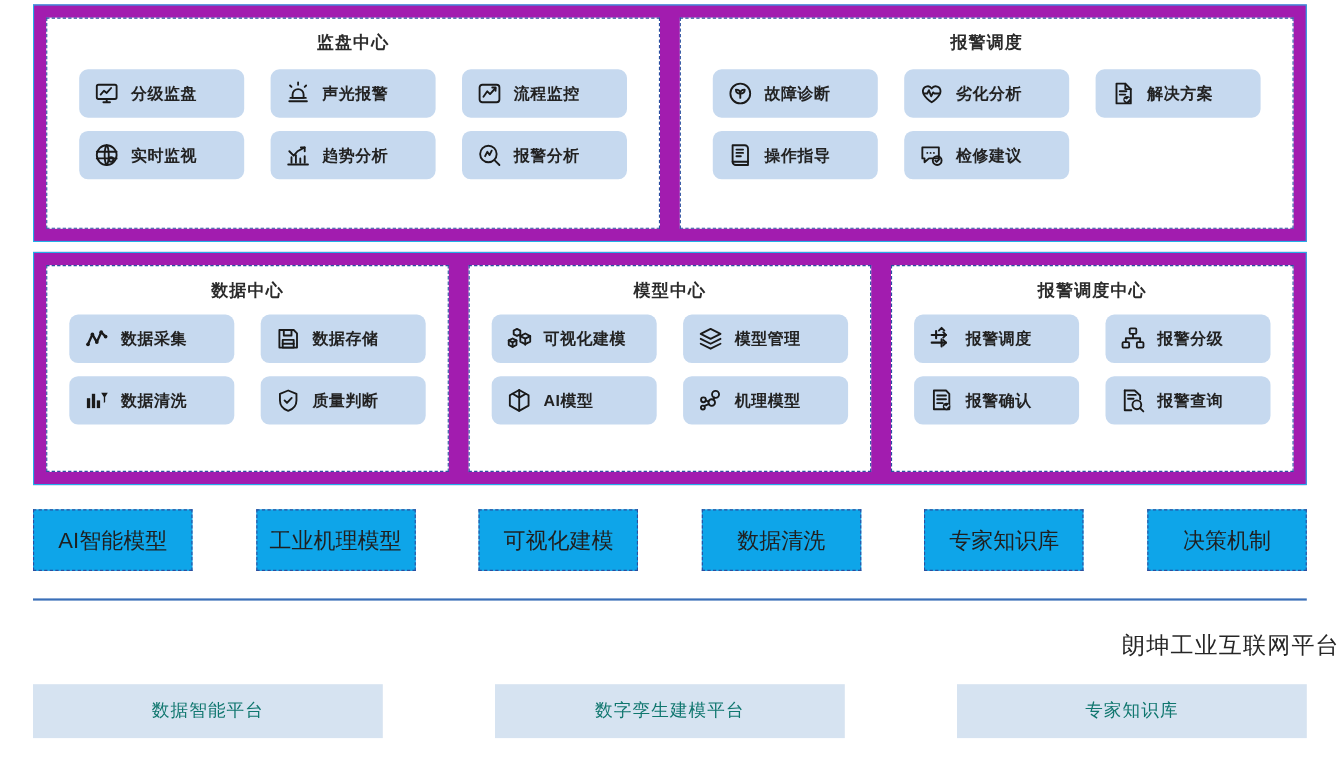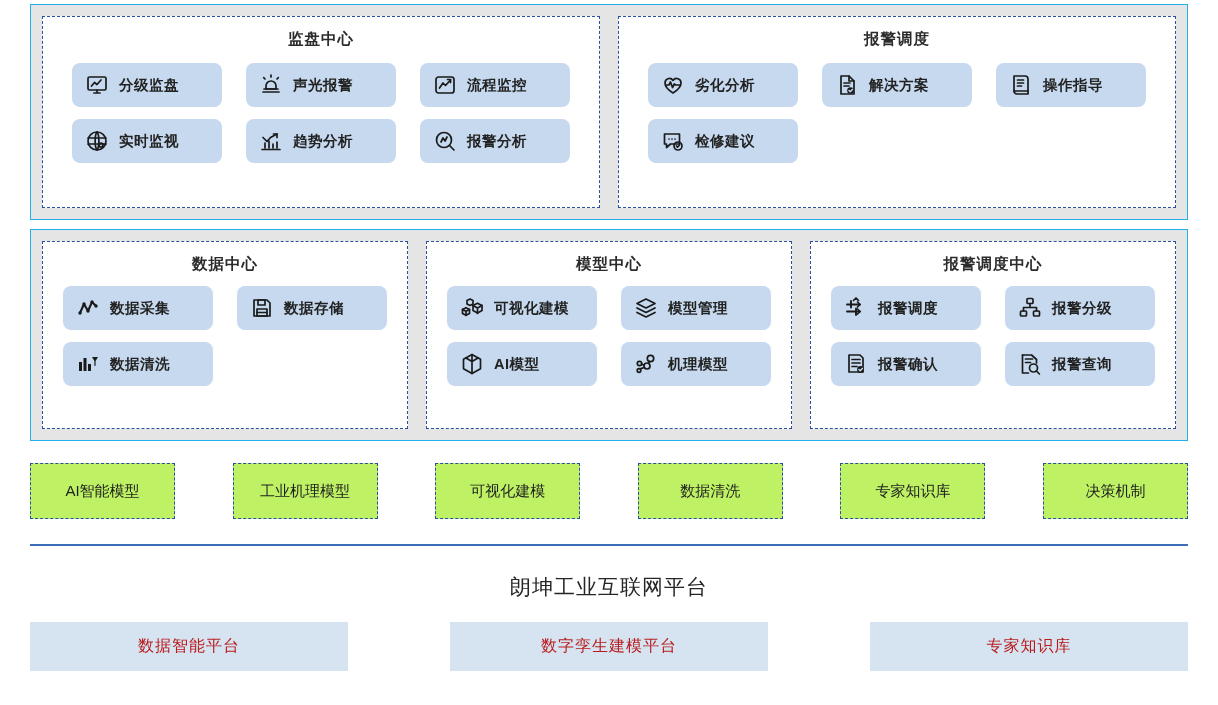--- a/index.html
+++ b/index.html
@@ -20,21 +20,21 @@
     width: 1218px;
     height: 705px;
     box-sizing: border-box;
     padding: 0;
     position: relative;
   }
 
   
   .cyan-box {
     border: 1.5px solid #23b0e8;
-    background: #e5e5e5;
+    background: #a21caf;
     box-sizing: border-box;
     margin: 0 30px;
     padding: 11px;
     display: flex;
     gap: 18px;
   }
   .cyan-box.row1 { height: 216px; margin-top: 4px; }
   .cyan-box.row2 { height: 212px; margin-top: 9px; }
 
   
@@ -102,56 +102,56 @@
     justify-content: space-between;
   }
   .cap-box {
     width: 145px;
     height: 56px;
     border: 1.4px dashed #2b4fa0;
     box-sizing: border-box;
     display: flex;
     align-items: center;
     justify-content: center;
-    font-size: 15px;
+    font-size: 20px;
     color: #1f1f1f;
-    background: #bef264;
+    background: #0ea5e9;
   }
 
   
   .divider {
     height: 2px;
     background: #3a6fb8;
     margin: 25px 30px 0 30px;
   }
 
   
   .platform-title {
-    text-align: center;
+    text-align: right;
     font-size: 21px;
     color: #262626;
     margin-top: 27px;
     letter-spacing: 1px;
   }
 
   
   .plat-row {
     display: flex;
     justify-content: space-between;
     margin: 21px 30px 0 30px;
   }
   .plat-box {
     width: 318px;
     height: 49px;
     background: #d6e3f1;
     display: flex;
     align-items: center;
     justify-content: center;
     font-size: 16px;
-    color: #b91c1c;
+    color: #0f766e;
     letter-spacing: 1px;
   }
 </style>
 </head>
 <body>
 
 <div class="page">
 
   <div class="cyan-box row1" id="row-0">
       <div class="group">
@@ -218,20 +218,31 @@
                 <path d="M8 13l2-4 2 3 2-4" fill="none" stroke="currentColor" stroke-width="1.7" stroke-linecap="round" stroke-linejoin="round"></path>
               </svg>
             </span>
             <span class="tlabel">报警分析</span>
           </div>
         </div>
       </div>
       <div class="group">
         <div class="group-title">报警调度</div>
         <div class="tiles c3">
+          <div class="tile">
+            <span class="ico">
+              <svg width="24" height="24" viewBox="0 0 24 24">
+                <circle cx="12" cy="12" r="9" fill="none" stroke="currentColor" stroke-width="1.7" stroke-linecap="round" stroke-linejoin="round"></circle>
+                <path d="M12 16v-4" fill="none" stroke="currentColor" stroke-width="1.7" stroke-linecap="round" stroke-linejoin="round"></path>
+                <path d="M12 12c0-2-1.5-3.5-4-3.5 0 2.5 1.5 3.5 4 3.5z" fill="none" stroke="currentColor" stroke-width="1.7" stroke-linecap="round" stroke-linejoin="round"></path>
+                <path d="M12 12c0-2 1.5-3.5 4-3.5 0 2.5-1.5 3.5-4 3.5z" fill="none" stroke="currentColor" stroke-width="1.7" stroke-linecap="round" stroke-linejoin="round"></path>
+              </svg>
+            </span>
+            <span class="tlabel">故障诊断</span>
+          </div>
           <div class="tile">
             <span class="ico">
               <svg width="24" height="24" viewBox="0 0 24 24">
                 <path d="M12 20s-8-5-8-10a4.4 4.4 0 0 1 8-2.6A4.4 4.4 0 0 1 20 10c0 5-8 10-8 10z" fill="none" stroke="currentColor" stroke-width="1.7" stroke-linecap="round" stroke-linejoin="round"></path>
                 <path d="M5 12h3l1.5-3 2 5.5 1.8-3.5 1.2 1H19" fill="none" stroke="currentColor" stroke-width="1.7" stroke-linecap="round" stroke-linejoin="round"></path>
               </svg>
             </span>
             <span class="tlabel">劣化分析</span>
           </div>
           <div class="tile">
@@ -302,20 +313,29 @@
           <div class="tile">
             <span class="ico">
               <svg width="24" height="24" viewBox="0 0 24 24">
                 <rect x="3" y="10" width="3" height="9" fill="currentColor"></rect>
                 <rect x="7.5" y="6" width="3" height="13" fill="currentColor"></rect>
                 <rect x="12" y="12" width="3" height="7" fill="currentColor"></rect>
                 <path d="M16 5h6l-2.4 4v4.5l-1.2.8V9z" fill="currentColor"></path>
               </svg>
             </span>
             <span class="tlabel">数据清洗</span>
+          </div>
+          <div class="tile">
+            <span class="ico">
+              <svg width="24" height="24" viewBox="0 0 24 24">
+                <path d="M12 3l7.5 3v6c0 5-3.3 8-7.5 9.5C7.8 20 4.5 17 4.5 12V6z" fill="none" stroke="currentColor" stroke-width="1.7" stroke-linecap="round" stroke-linejoin="round"></path>
+                <path d="M8.7 12l2.2 2.3 4.3-4.6" fill="none" stroke="currentColor" stroke-width="1.7" stroke-linecap="round" stroke-linejoin="round"></path>
+              </svg>
+            </span>
+            <span class="tlabel">质量判断</span>
           </div>
         </div>
       </div>
       <div class="group">
         <div class="group-title">模型中心</div>
         <div class="tiles c2">
           <div class="tile">
             <span class="ico">
               <svg width="24" height="24" viewBox="0 0 24 24">
                 <path d="M13 9.5l4.5-2.3 4.5 2.3v5l-4.5 2.4-4.5-2.4z" fill="none" stroke="currentColor" stroke-width="1.7" stroke-linecap="round" stroke-linejoin="round"></path>

